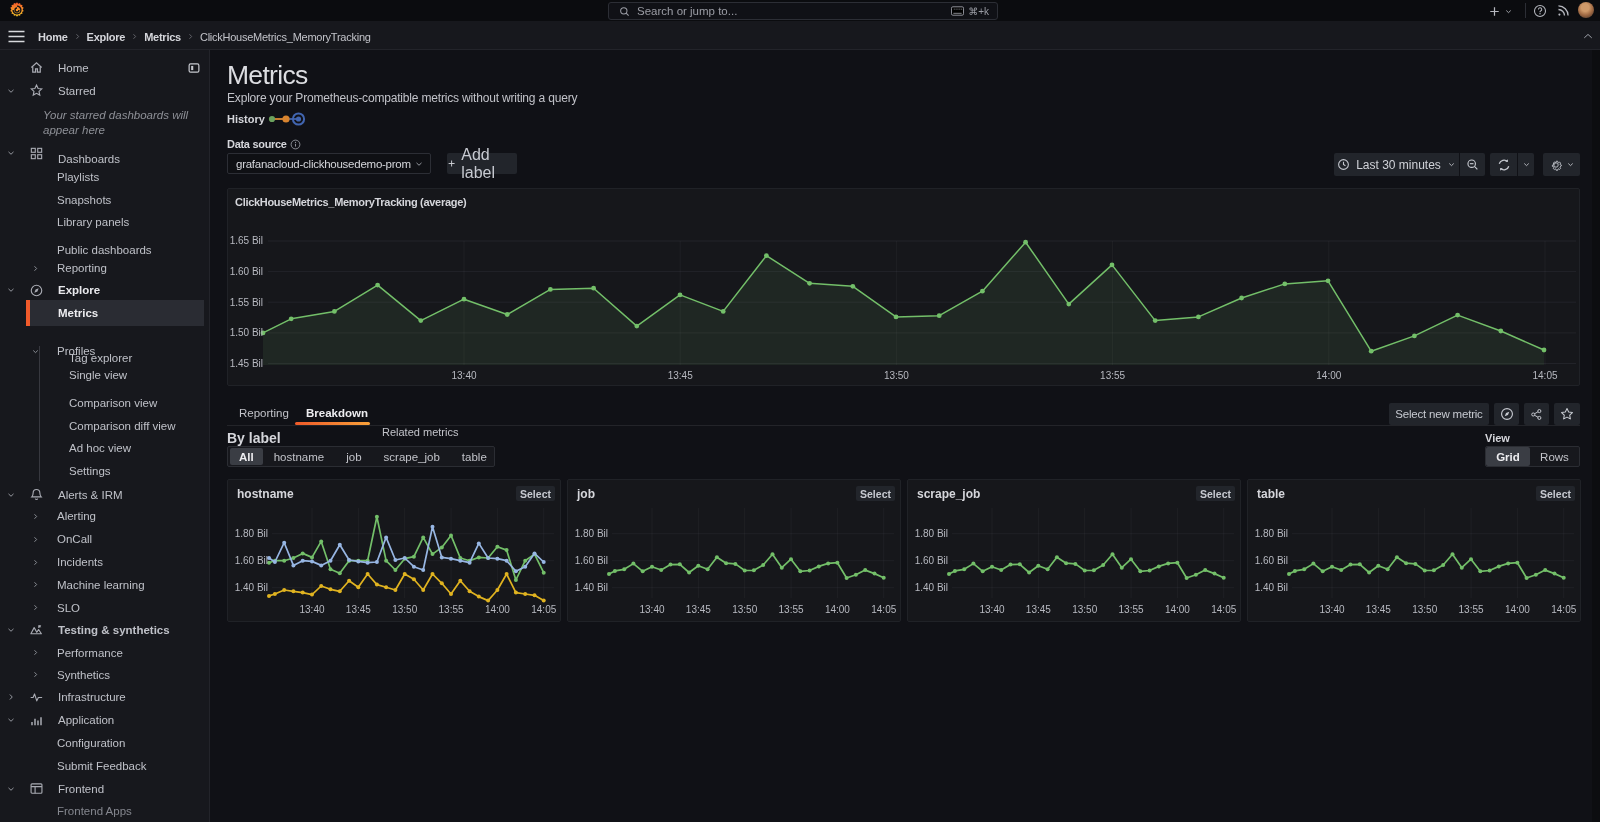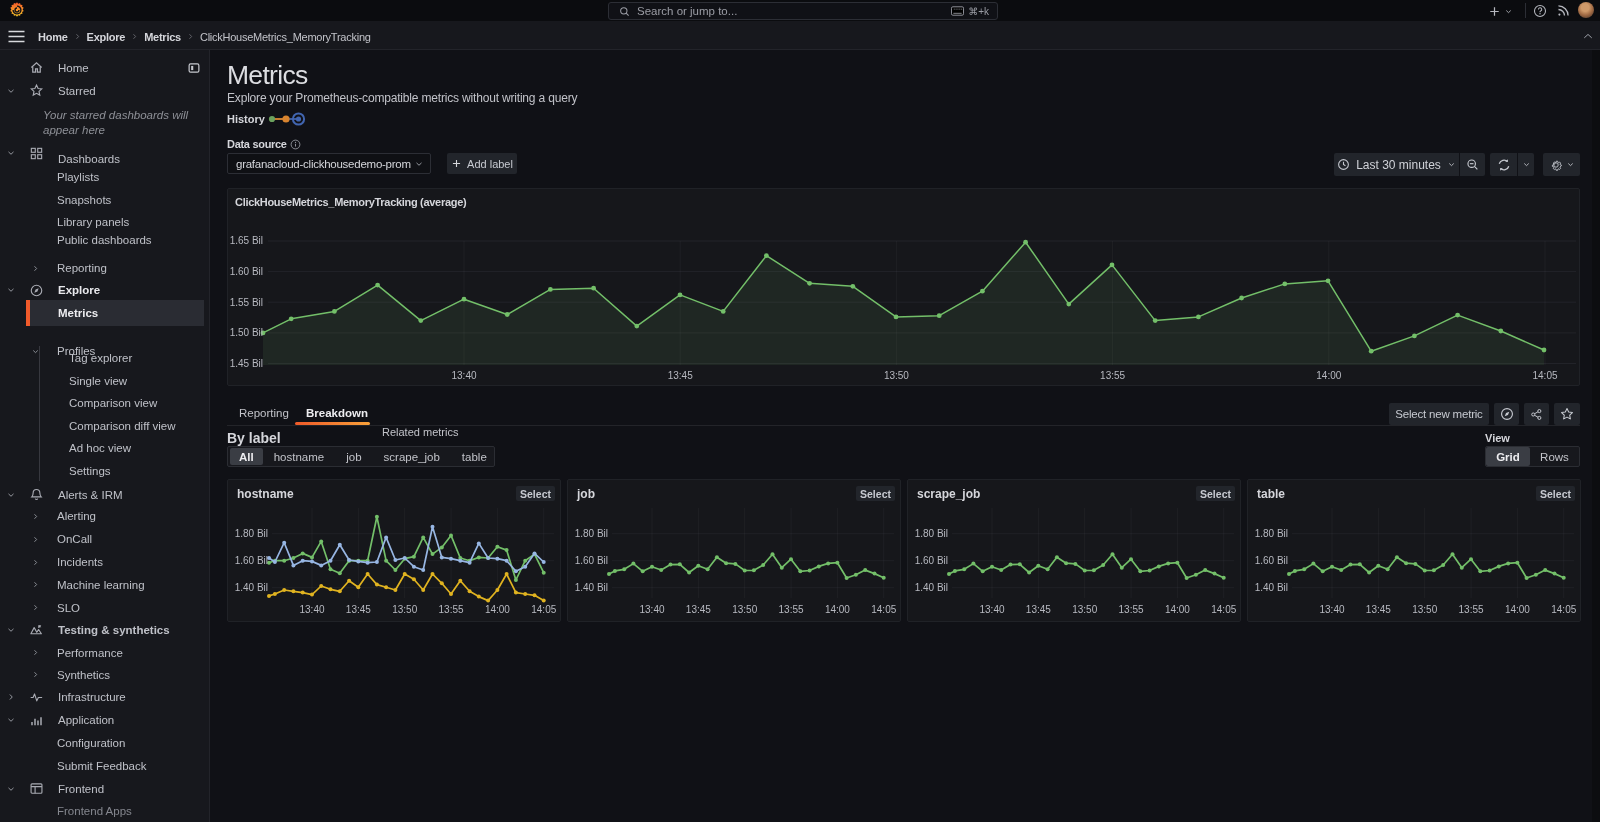--- a/index.html
+++ b/index.html
@@ -150,21 +150,21 @@
       <div class="abs" style="left:57px;top:0;width:150px;height:22.6px;display:flex;align-items:center">
         <span style="color:#BFC1C8;font-weight:400">Snapshots</span>
       </div>
     </div>
 <div class="abs" style="left:0;top:161.1px;width:210px;height:22.6px">
       <div class="abs" style="left:57px;top:0;width:150px;height:22.6px;display:flex;align-items:center">
         <span style="color:#BFC1C8;font-weight:400">Library panels</span>
       </div>
     </div>
 <div class="abs" style="left:0;top:183.6px;width:210px;height:22.6px">
-      <div class="abs" style="left:57px;top:0;width:150px;height:22.6px;display:flex;align-items:flex-start">
+      <div class="abs" style="left:57px;top:0;width:150px;height:22.6px;display:flex;align-items:flex-end">
         <span style="color:#BFC1C8;font-weight:400">Public dashboards</span>
       </div>
     </div>
 <div class="abs" style="left:0;top:207.1px;width:210px;height:22.6px">
       <div class="abs" style="left:31px;top:0;width:12px;height:22.6px;display:flex;align-items:center">
         <svg class="" width="9" height="9" viewBox="0 0 16 16" fill="none">
           <path d="M6.2 4 10 8l-3.8 4" stroke="#9DA0A8" stroke-width="1.5" fill="none"></path>
         </svg>
       </div>
       <div class="abs" style="left:57px;top:0;width:150px;height:22.6px;display:flex;align-items:center">
@@ -203,21 +203,21 @@
         <span style="color:#BFC1C8">Profiles</span>
       </div>
     </div>
 <div class="abs" style="left:39px;top:296px;width:1px;height:135px;background:rgba(204,204,220,0.18)"></div>
 <div class="abs" style="left:0;top:297.0px;width:210px;height:22.6px">
       <div class="abs" style="left:69px;top:0;width:140px;height:22.6px;display:flex;align-items:center">
         <span style="color:#BFC1C8">Tag explorer</span>
       </div>
     </div>
 <div class="abs" style="left:0;top:319.4px;width:210px;height:22.6px">
-      <div class="abs" style="left:69px;top:0;width:140px;height:22.6px;display:flex;align-items:center">
+      <div class="abs" style="left:69px;top:0;width:140px;height:22.6px;display:flex;">
         <span style="color:#BFC1C8">Single view</span>
       </div>
     </div>
 <div class="abs" style="left:0;top:341.9px;width:210px;height:22.6px">
       <div class="abs" style="left:69px;top:0;width:140px;height:22.6px;display:flex;align-items:center">
         <span style="color:#BFC1C8">Comparison view</span>
       </div>
     </div>
 <div class="abs" style="left:0;top:364.3px;width:210px;height:22.6px">
       <div class="abs" style="left:69px;top:0;width:140px;height:22.6px;display:flex;align-items:center">
@@ -420,21 +420,21 @@
       <path d="M8 7v4" stroke="#9DA0A8" stroke-width="1.3"></path>
       <circle cx="8" cy="4.8" r="0.9" fill="#9DA0A8"></circle>
     </svg>
 </div>
 <div class="abs" style="left:227px;top:153px;width:204px;height:21px;background:#0f1014;border:1px solid #2c2e35;border-radius:2px;display:flex;align-items:center">
   <span style="margin-left:8px;color:#D5D6DB;font-size:11.5px;letter-spacing:-0.25px;white-space:nowrap">grafanacloud-clickhousedemo-prom</span>
   <svg width="10" height="10" viewBox="0 0 16 16" style="margin-left:auto;margin-right:6px">
       <path d="M4 6.2 8 10l4-3.8" stroke="#9DA0A8" stroke-width="1.5" fill="none"></path>
     </svg>
 </div>
-<div class="btn" style="left:447px;top:153px;width:70px;height:21px;font-size:11px;font-weight:500">
+<div class="btn" style="left:447px;top:153px;width:70px;height:21px;font-size:16px;font-weight:500">
   <svg width="11" height="11" viewBox="0 0 16 16" style="margin-right:5px">
       <path d="M8 2.8v10.4M2.8 8h10.4" stroke="#D5D6DB" stroke-width="1.6"></path>
     </svg>Add label
 </div>
 
 <div class="btn" style="left:1334px;top:153px;width:151px;height:23px">
   <div style="display:flex;align-items:center;width:125px;justify-content:center">
     <svg width="13" height="13" viewBox="0 0 16 16">
         <circle cx="8" cy="8" r="6" stroke="#C7CAD1" stroke-width="1.3" fill="none"></circle>
         <path d="M8 4.6V8l2.4 1.5" stroke="#C7CAD1" stroke-width="1.3" fill="none"></path>

